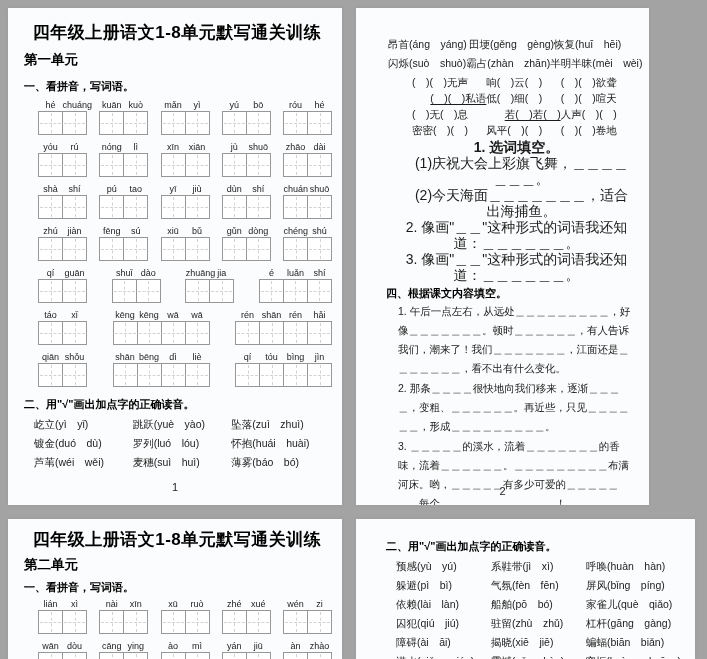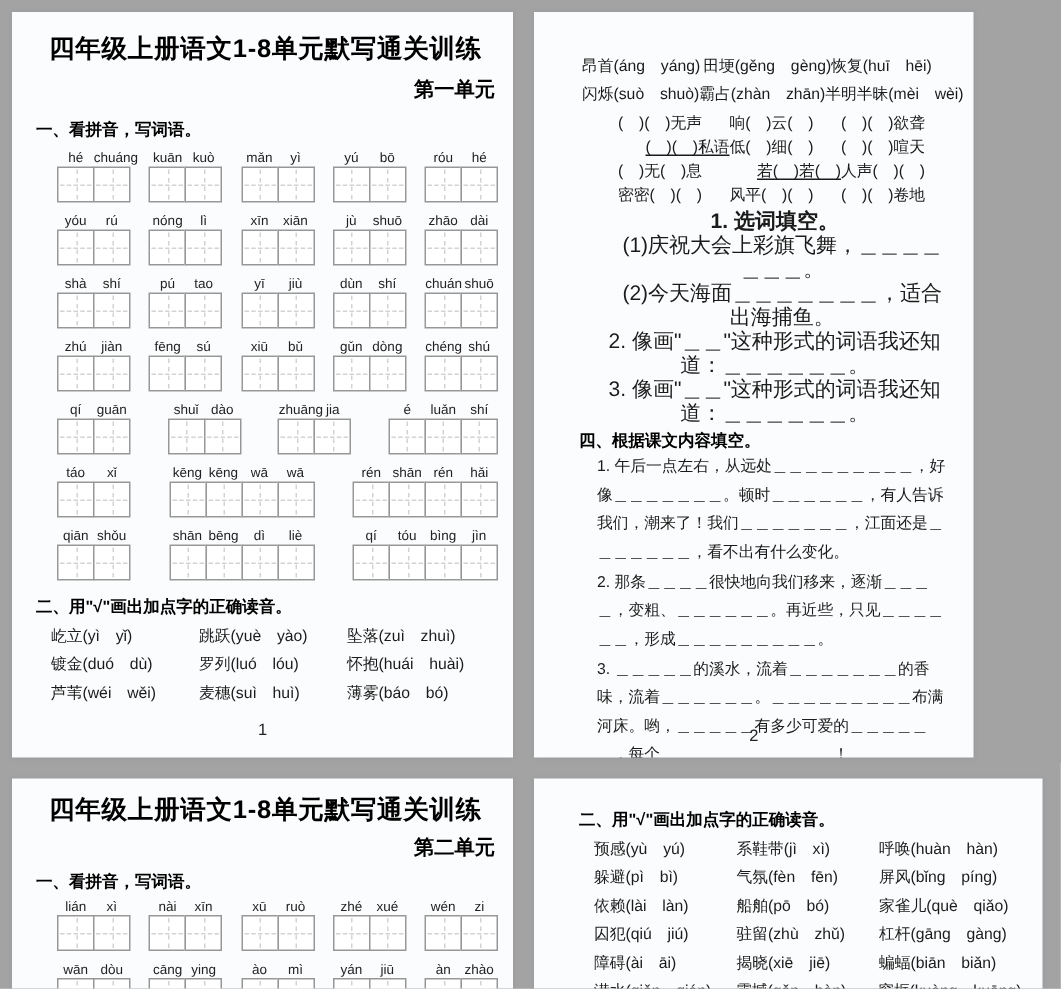--- a/index.html
+++ b/index.html
@@ -7,21 +7,21 @@
        font-family:"Liberation Sans","DejaVu Sans",sans-serif;color:#1b1b1b;}
   .canvas{position:relative;width:707px;height:659px;background:#a3a3a3;}
   .page{position:absolute;background:#fbfcfd;box-sizing:border-box;overflow:hidden;
         box-shadow:0 0 3px rgba(120,130,145,.25);}
   .page1{left:8px;top:8px;width:334px;height:497px;padding:13px 12px 0 16px;}
   .page2{left:356px;top:8px;width:293px;height:497px;padding:24px 14px 0 30px;}
   .page3{left:8px;top:519px;width:334px;height:140px;padding:9px 12px 0 16px;}
   .page4{left:356px;top:519px;width:339px;height:140px;padding:20px 14px 0 30px;}
 
   .doc-title{font-size:17px;font-weight:700;text-align:center;letter-spacing:.5px;color:#000;}
-  .doc-subtitle{font-size:13.5px;font-weight:700;text-align:right;margin-top:7px;color:#000;}
+  .doc-subtitle{font-size:13.5px;font-weight:700;text-align:left;margin-top:7px;color:#000;}
   .sec-h{font-size:11px;font-weight:700;margin-top:10px;color:#000;}
 
   
   .parea{margin:6px 0 0 14px;width:294px;}
   .prow{display:flex;justify-content:space-between;margin-bottom:7px;}
   .pins{display:flex;justify-content:center;margin-bottom:1px;}
   .pin{width:24px;text-align:center;font-size:9px;line-height:10px;color:#222;}
   .boxes{display:flex;}
   .wbox{width:23px;height:22px;border:1px solid #979797;margin-left:-1px;position:relative;background:#fff;}
   .wbox:first-child{margin-left:0;}

